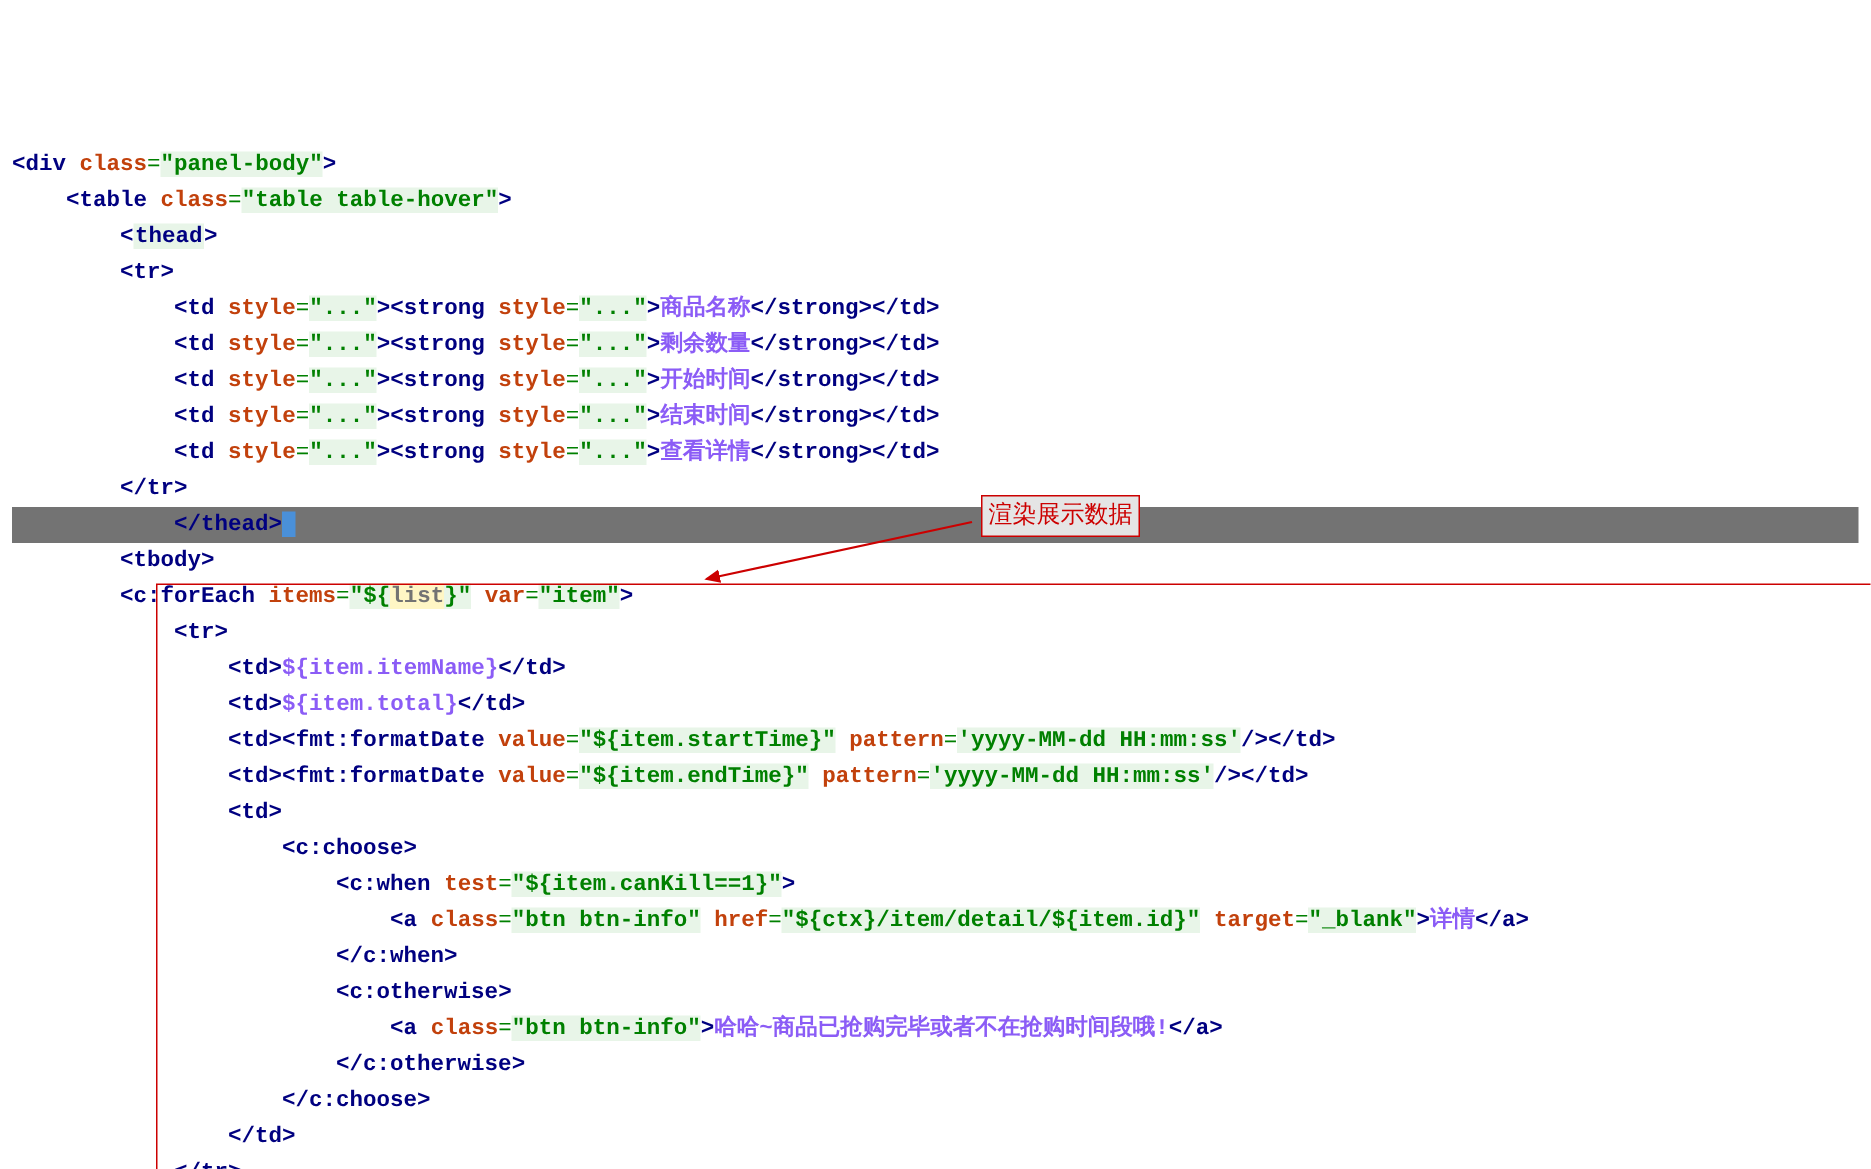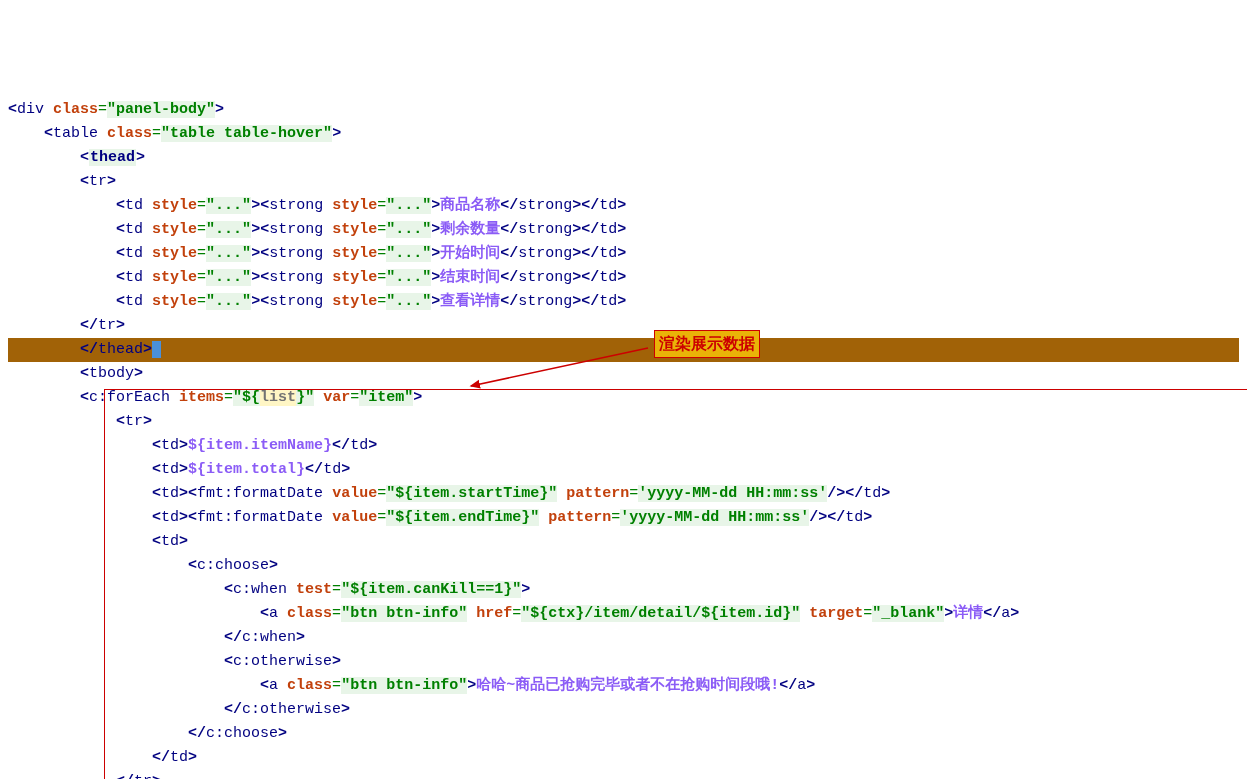--- a/index.html
+++ b/index.html
@@ -14,23 +14,24 @@
   white-space: pre;
   line-height: 1.6;
   padding: 2px 8px;
   overflow-x: auto;
 }
 .line {
   display: block;
   min-height: 1.6em;
 }
 .line.highlighted {
-  background: #a16207;
+  background: #737373;
+  padding-left: 36px;
 }
-.tag { color: #000080; font-weight: normal; }
+.tag { color: #000080; font-weight: bold; }
 .punct { color: #000080; font-weight: bold; }
 .attr-name { color: #c2410c; font-weight: bold; }
 .eq { color: #008000; }
 .attr-val { color: #008000; font-weight: bold; }
 .attr-val-bg { background: #e8f5e8; }
 .closed-bg { background: #e8f5e8; color: #000080; font-weight: bold; padding: 0 1px;}
 .text-content { color: #8b5cf6; font-weight: bold; }
 .el-var { color: #737373; background: #fff6c5; }
 .cursor-sel { background: #4a90d9; color: #ffffff; }
 
@@ -57,16 +58,16 @@
 
 
 
 <div id="code-container" style="position:relative;"><span class="line"><span class="punct">&lt;</span><span class="tag">div</span> <span class="attr-name">class</span><span class="eq">=</span><span class="attr-val attr-val-bg">"panel-body"</span><span class="punct">&gt;</span></span><span class="line">    <span class="punct">&lt;</span><span class="tag">table</span> <span class="attr-name">class</span><span class="eq">=</span><span class="attr-val attr-val-bg">"table table-hover"</span><span class="punct">&gt;</span></span><span class="line">        <span class="punct">&lt;</span><span class="closed-bg">thead</span><span class="punct">&gt;</span></span><span class="line">        <span class="punct">&lt;</span><span class="tag">tr</span><span class="punct">&gt;</span></span><span class="line">            <span class="punct">&lt;</span><span class="tag">td</span> <span class="attr-name">style</span><span class="eq">=</span><span class="attr-val attr-val-bg">"..."</span><span class="punct">&gt;</span><span class="punct">&lt;</span><span class="tag">strong</span> <span class="attr-name">style</span><span class="eq">=</span><span class="attr-val attr-val-bg">"..."</span><span class="punct">&gt;</span><span class="text-content">商品名称</span><span class="punct">&lt;/</span><span class="tag">strong</span><span class="punct">&gt;</span><span class="punct">&lt;/</span><span class="tag">td</span><span class="punct">&gt;</span></span><span class="line">            <span class="punct">&lt;</span><span class="tag">td</span> <span class="attr-name">style</span><span class="eq">=</span><span class="attr-val attr-val-bg">"..."</span><span class="punct">&gt;</span><span class="punct">&lt;</span><span class="tag">strong</span> <span class="attr-name">style</span><span class="eq">=</span><span class="attr-val attr-val-bg">"..."</span><span class="punct">&gt;</span><span class="text-content">剩余数量</span><span class="punct">&lt;/</span><span class="tag">strong</span><span class="punct">&gt;</span><span class="punct">&lt;/</span><span class="tag">td</span><span class="punct">&gt;</span></span><span class="line">            <span class="punct">&lt;</span><span class="tag">td</span> <span class="attr-name">style</span><span class="eq">=</span><span class="attr-val attr-val-bg">"..."</span><span class="punct">&gt;</span><span class="punct">&lt;</span><span class="tag">strong</span> <span class="attr-name">style</span><span class="eq">=</span><span class="attr-val attr-val-bg">"..."</span><span class="punct">&gt;</span><span class="text-content">开始时间</span><span class="punct">&lt;/</span><span class="tag">strong</span><span class="punct">&gt;</span><span class="punct">&lt;/</span><span class="tag">td</span><span class="punct">&gt;</span></span><span class="line">            <span class="punct">&lt;</span><span class="tag">td</span> <span class="attr-name">style</span><span class="eq">=</span><span class="attr-val attr-val-bg">"..."</span><span class="punct">&gt;</span><span class="punct">&lt;</span><span class="tag">strong</span> <span class="attr-name">style</span><span class="eq">=</span><span class="attr-val attr-val-bg">"..."</span><span class="punct">&gt;</span><span class="text-content">结束时间</span><span class="punct">&lt;/</span><span class="tag">strong</span><span class="punct">&gt;</span><span class="punct">&lt;/</span><span class="tag">td</span><span class="punct">&gt;</span></span><span class="line">            <span class="punct">&lt;</span><span class="tag">td</span> <span class="attr-name">style</span><span class="eq">=</span><span class="attr-val attr-val-bg">"..."</span><span class="punct">&gt;</span><span class="punct">&lt;</span><span class="tag">strong</span> <span class="attr-name">style</span><span class="eq">=</span><span class="attr-val attr-val-bg">"..."</span><span class="punct">&gt;</span><span class="text-content">查看详情</span><span class="punct">&lt;/</span><span class="tag">strong</span><span class="punct">&gt;</span><span class="punct">&lt;/</span><span class="tag">td</span><span class="punct">&gt;</span></span><span class="line">        <span class="punct">&lt;/</span><span class="tag">tr</span><span class="punct">&gt;</span></span><span class="line highlighted">        <span class="punct">&lt;/</span><span class="tag">thead</span><span class="punct">&gt;</span><span class="cursor-sel">&nbsp;</span></span><span class="line">        <span class="punct">&lt;</span><span class="tag">tbody</span><span class="punct">&gt;</span></span><span class="line">        <span class="punct">&lt;</span><span class="tag">c:forEach</span> <span class="attr-name">items</span><span class="eq">=</span><span class="attr-val attr-val-bg">"${</span><span class="attr-val el-var">list</span><span class="attr-val attr-val-bg">}"</span> <span class="attr-name">var</span><span class="eq">=</span><span class="attr-val attr-val-bg">"item"</span><span class="punct">&gt;</span></span><span class="line">            <span class="punct">&lt;</span><span class="tag">tr</span><span class="punct">&gt;</span></span><span class="line">                <span class="punct">&lt;</span><span class="tag">td</span><span class="punct">&gt;</span><span class="text-content">${item.itemName}</span><span class="punct">&lt;/</span><span class="tag">td</span><span class="punct">&gt;</span></span><span class="line">                <span class="punct">&lt;</span><span class="tag">td</span><span class="punct">&gt;</span><span class="text-content">${item.total}</span><span class="punct">&lt;/</span><span class="tag">td</span><span class="punct">&gt;</span></span><span class="line">                <span class="punct">&lt;</span><span class="tag">td</span><span class="punct">&gt;</span><span class="punct">&lt;</span><span class="tag">fmt:formatDate</span> <span class="attr-name">value</span><span class="eq">=</span><span class="attr-val attr-val-bg">"${item.startTime}"</span> <span class="attr-name">pattern</span><span class="eq">=</span><span class="attr-val attr-val-bg">'yyyy-MM-dd HH:mm:ss'</span><span class="punct">/&gt;</span><span class="punct">&lt;/</span><span class="tag">td</span><span class="punct">&gt;</span></span><span class="line">                <span class="punct">&lt;</span><span class="tag">td</span><span class="punct">&gt;</span><span class="punct">&lt;</span><span class="tag">fmt:formatDate</span> <span class="attr-name">value</span><span class="eq">=</span><span class="attr-val attr-val-bg">"${item.endTime}"</span> <span class="attr-name">pattern</span><span class="eq">=</span><span class="attr-val attr-val-bg">'yyyy-MM-dd HH:mm:ss'</span><span class="punct">/&gt;</span><span class="punct">&lt;/</span><span class="tag">td</span><span class="punct">&gt;</span></span><span class="line">                <span class="punct">&lt;</span><span class="tag">td</span><span class="punct">&gt;</span></span><span class="line">                    <span class="punct">&lt;</span><span class="tag">c:choose</span><span class="punct">&gt;</span></span><span class="line">                        <span class="punct">&lt;</span><span class="tag">c:when</span> <span class="attr-name">test</span><span class="eq">=</span><span class="attr-val attr-val-bg">"${item.canKill==1}"</span><span class="punct">&gt;</span></span><span class="line">                            <span class="punct">&lt;</span><span class="tag">a</span> <span class="attr-name">class</span><span class="eq">=</span><span class="attr-val attr-val-bg">"btn btn-info"</span> <span class="attr-name">href</span><span class="eq">=</span><span class="attr-val attr-val-bg">"${ctx}/item/detail/${item.id}"</span> <span class="attr-name">target</span><span class="eq">=</span><span class="attr-val attr-val-bg">"_blank"</span><span class="punct">&gt;</span><span class="text-content">详情</span><span class="punct">&lt;/</span><span class="tag">a</span><span class="punct">&gt;</span></span><span class="line">                        <span class="punct">&lt;/</span><span class="tag">c:when</span><span class="punct">&gt;</span></span><span class="line">                        <span class="punct">&lt;</span><span class="tag">c:otherwise</span><span class="punct">&gt;</span></span><span class="line">                            <span class="punct">&lt;</span><span class="tag">a</span> <span class="attr-name">class</span><span class="eq">=</span><span class="attr-val attr-val-bg">"btn btn-info"</span><span class="punct">&gt;</span><span class="text-content">哈哈~商品已抢购完毕或者不在抢购时间段哦!</span><span class="punct">&lt;/</span><span class="tag">a</span><span class="punct">&gt;</span></span><span class="line">                        <span class="punct">&lt;/</span><span class="tag">c:otherwise</span><span class="punct">&gt;</span></span><span class="line">                    <span class="punct">&lt;/</span><span class="tag">c:choose</span><span class="punct">&gt;</span></span><span class="line">                <span class="punct">&lt;/</span><span class="tag">td</span><span class="punct">&gt;</span></span><span class="line">            <span class="punct">&lt;/</span><span class="tag">tr</span><span class="punct">&gt;</span></span><div class="annotation-box" style="left: 96px; top: 291px; width: 1145px; height: 432px;"></div><svg class="arrow" width="197" height="58" style="left: 453px; top: 240px;">
       <defs>
         <marker id="ah" markerWidth="8" markerHeight="8" refX="6" refY="3" orient="auto">
           <path d="M0,0 L7,3 L0,6 Z" fill="#cc0000"></path>
         </marker>
       </defs>
       <line x1="187" y1="10" x2="10" y2="48" stroke="#cc0000" stroke-width="1.5" marker-end="url(#ah)"></line>
-    </svg><div class="annotation-label" style="left: 646px; top: 232px; border: 1px solid rgb(204, 0, 0); padding: 0px 4px; background: #eab308; font-weight: bold;">渲染展示数据</div></div>
+    </svg><div class="annotation-label" style="left: 646px; top: 232px; border: 1px solid rgb(204, 0, 0); padding: 0px 4px; background: #e5e5e5;">渲染展示数据</div></div>
 
 
 
 
 </body></html>

